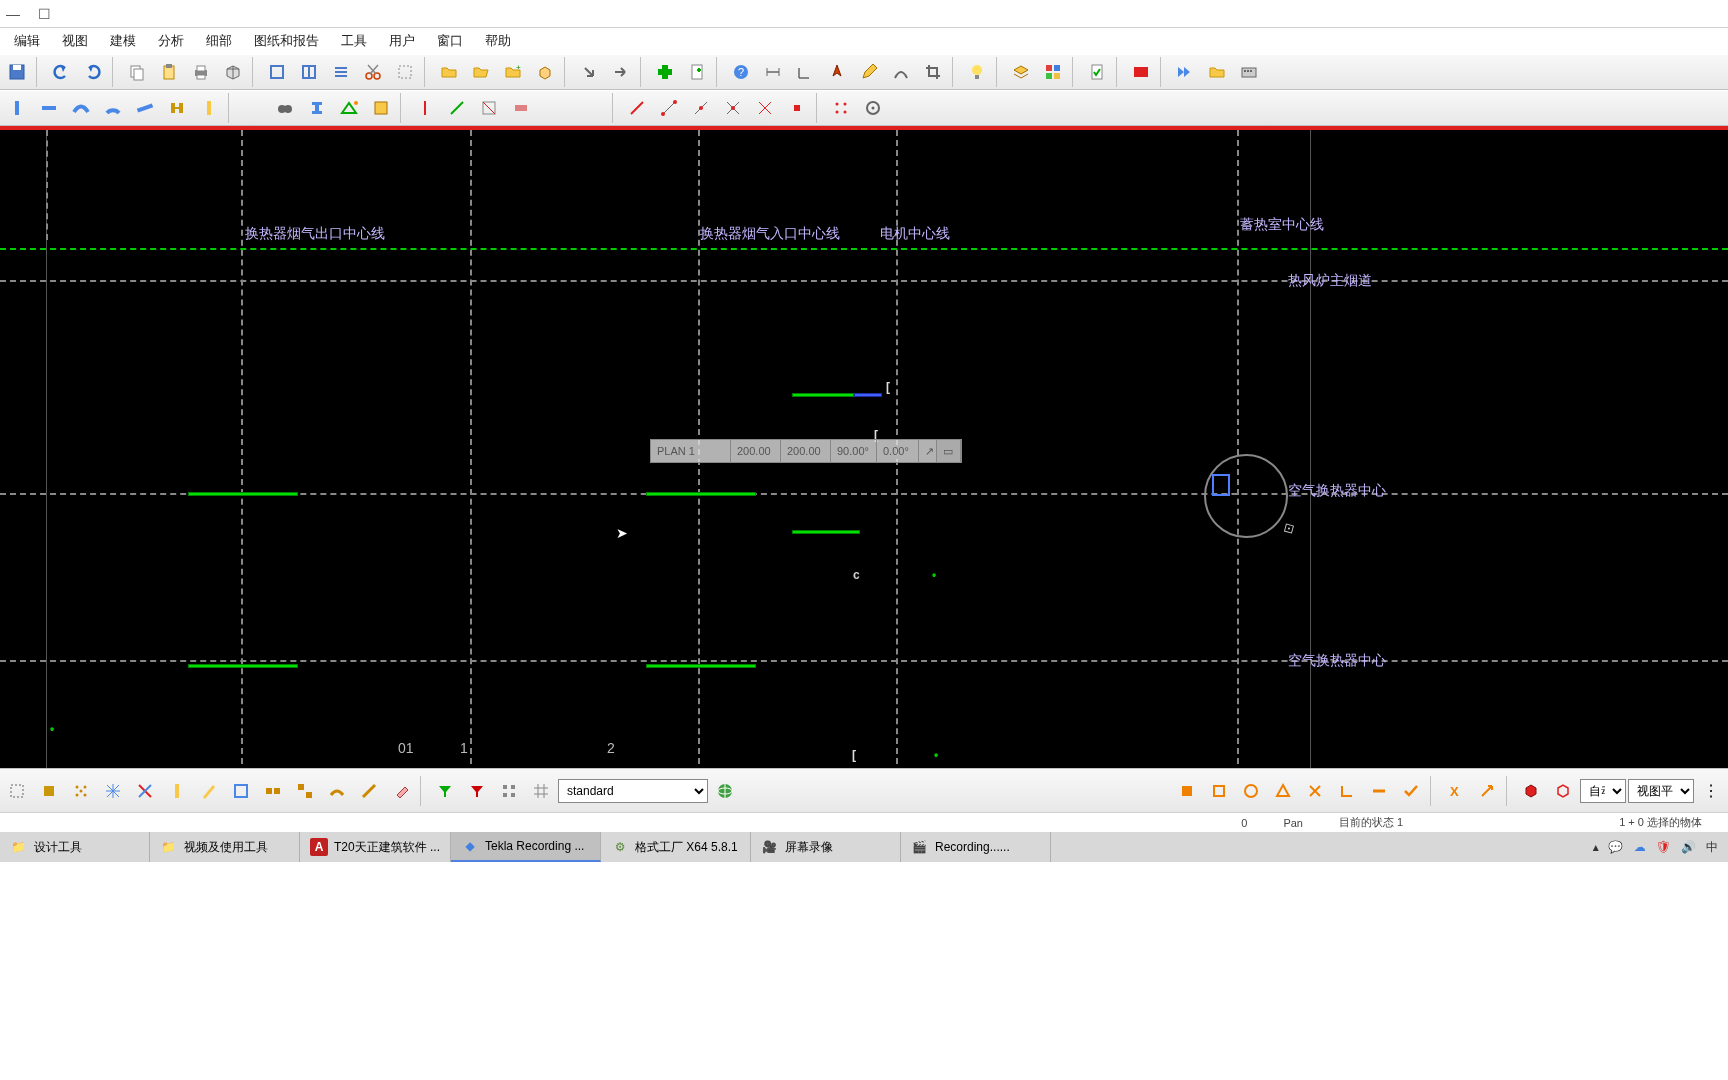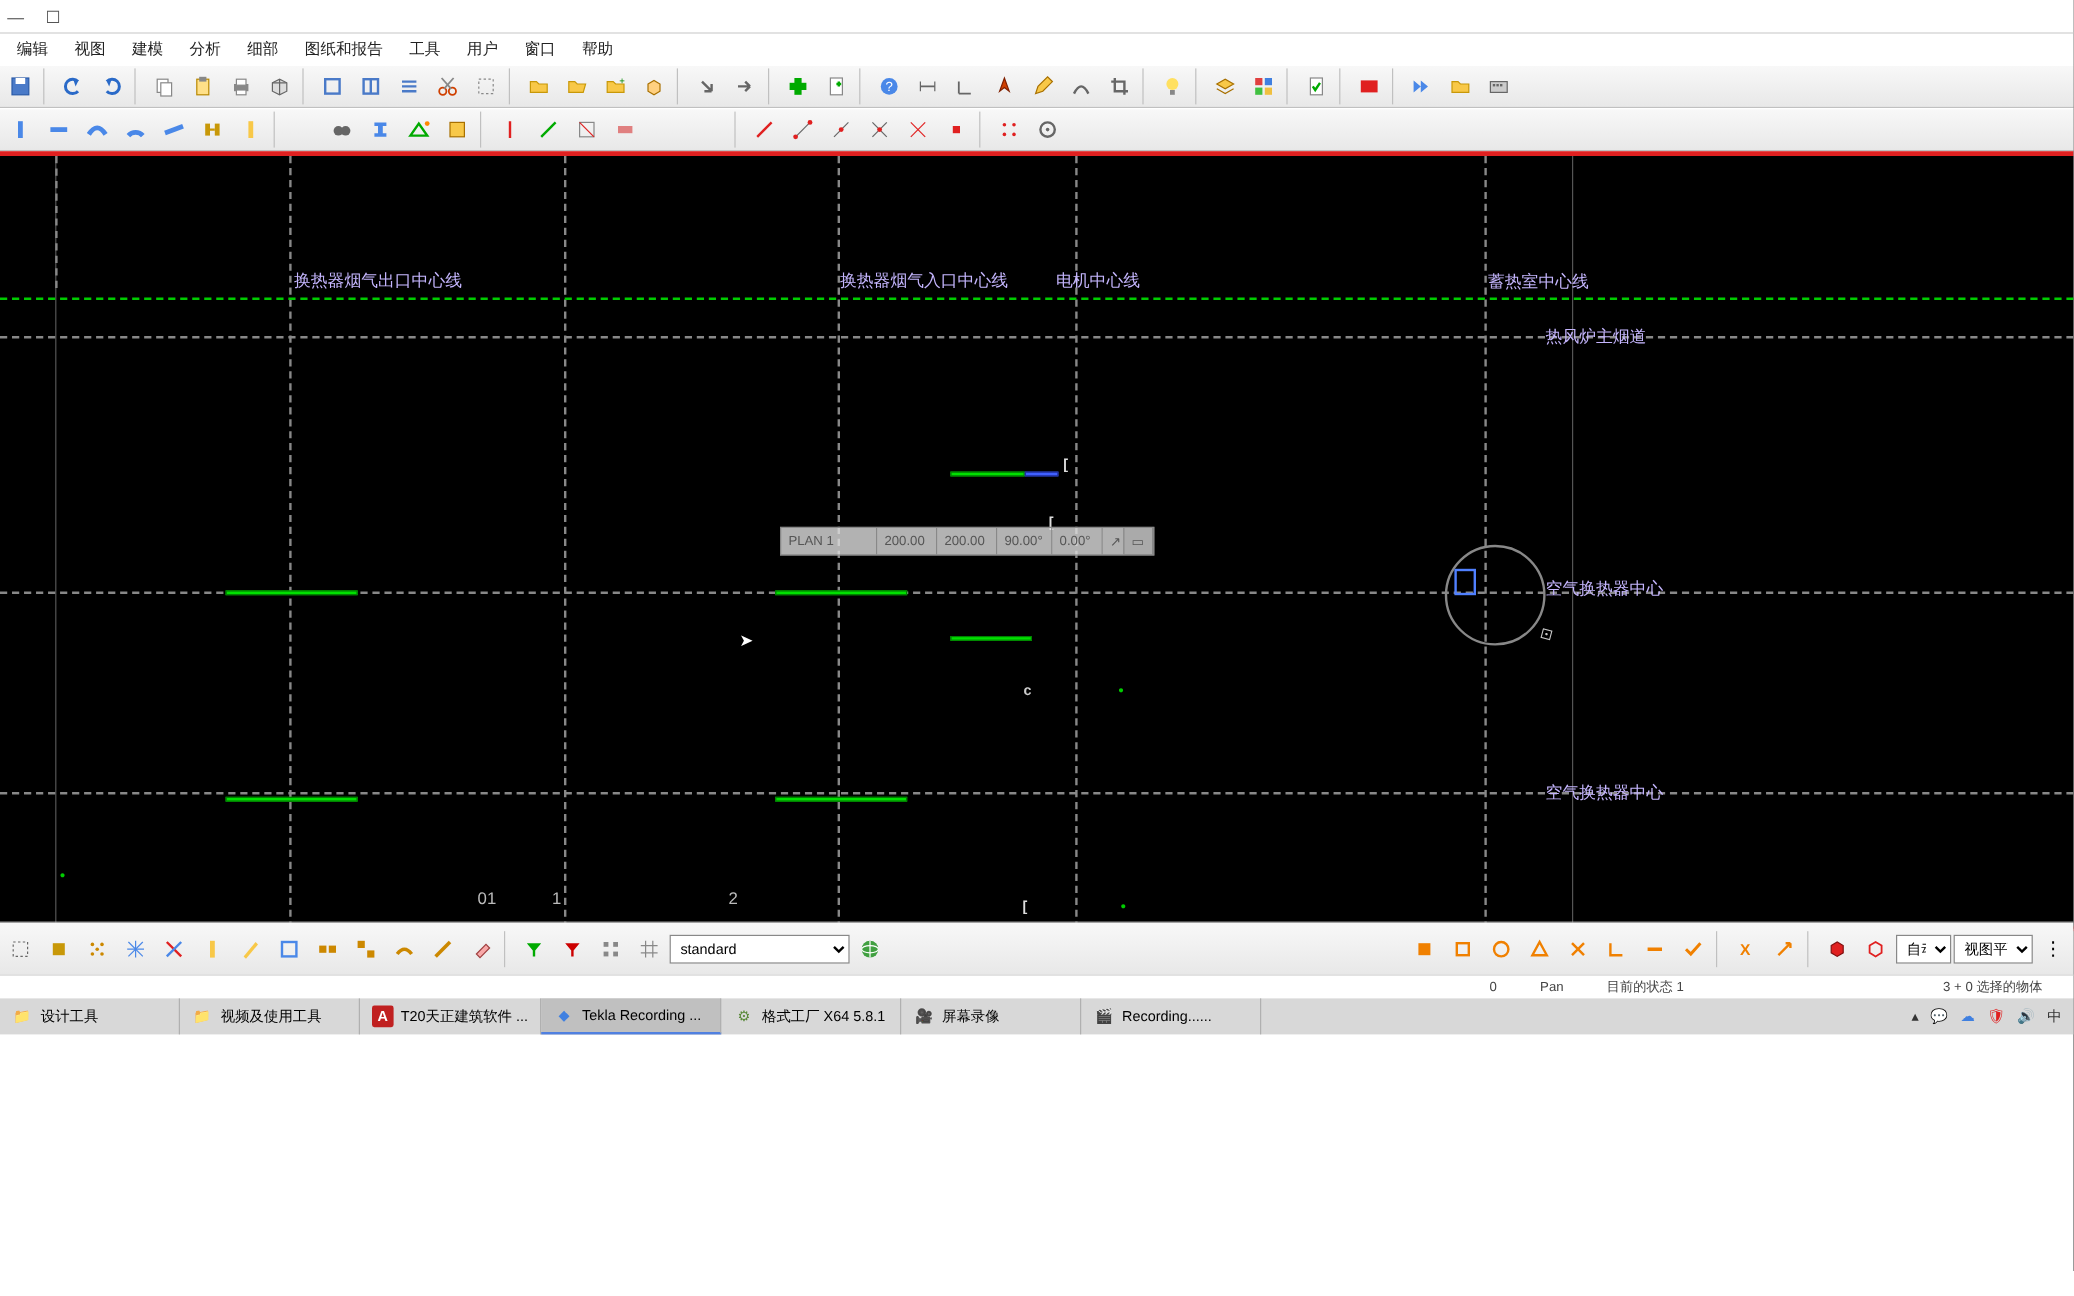--- a/index.html
+++ b/index.html
@@ -456,21 +456,21 @@
   <div class="grid-vline" style="left:1310px; border-left-style: solid; border-left-width:1px; border-color:#555;"></div>
 
   <div class="grid-hline" style="top:118px; border-color:#0c0; left:0; width:100%;"></div>
   <div class="grid-hline" style="top:150px"></div>
   <div class="grid-hline" style="top:363px"></div>
   <div class="grid-hline" style="top:530px"></div>
 
   <div class="grid-label" style="left:245px; top:95px">换热器烟气出口中心线</div>
   <div class="grid-label" style="left:700px; top:95px">换热器烟气入口中心线</div>
   <div class="grid-label" style="left:880px; top:95px">电机中心线</div>
-  <div class="grid-label" style="left:1240px; top:96px">蓄热室中心线</div>
+  <div class="grid-label" style="left:1240px; top:86px">蓄热室中心线</div>
   <div class="grid-label" style="left:1288px; top:142px">热风炉主烟道</div>
   <div class="grid-label" style="left:1288px; top:352px">空气换热器中心</div>
   <div class="grid-label" style="left:1288px; top:522px">空气换热器中心</div>
   <div class="grid-number" style="left:398px; top:610px">01</div>
   <div class="grid-number" style="left:460px; top:610px">1</div>
   <div class="grid-number" style="left:607px; top:610px">2</div>
 
   <div class="beam" style="left:188px; top:362px; width:110px"></div>
   <div class="beam" style="left:646px; top:362px; width:110px"></div>
   <div class="beam" style="left:188px; top:534px; width:110px"></div>
@@ -692,21 +692,21 @@
 </div>
 
 <div class="status-bar">
   <div class="sp"></div>
   <div class="status-cell">0</div>
   <div class="status-cell">Pan</div>
   <div class="status-cell">
     <span>目前的状态</span> <span>1</span>
   </div>
   <div style="width:180px"></div>
-  <div class="status-cell">3 + 0 选择的物体</div>
+  <div class="status-cell">1 + 0 选择的物体</div>
 </div>
 
 <div class="taskbar">
   <div class="task-item">
     <span class="task-icon" style="color:#f8c848">📁</span>
     <span>设计工具</span>
   </div>
   <div class="task-item">
     <span class="task-icon" style="color:#f8c848">📁</span>
     <span>视频及使用工具</span>

